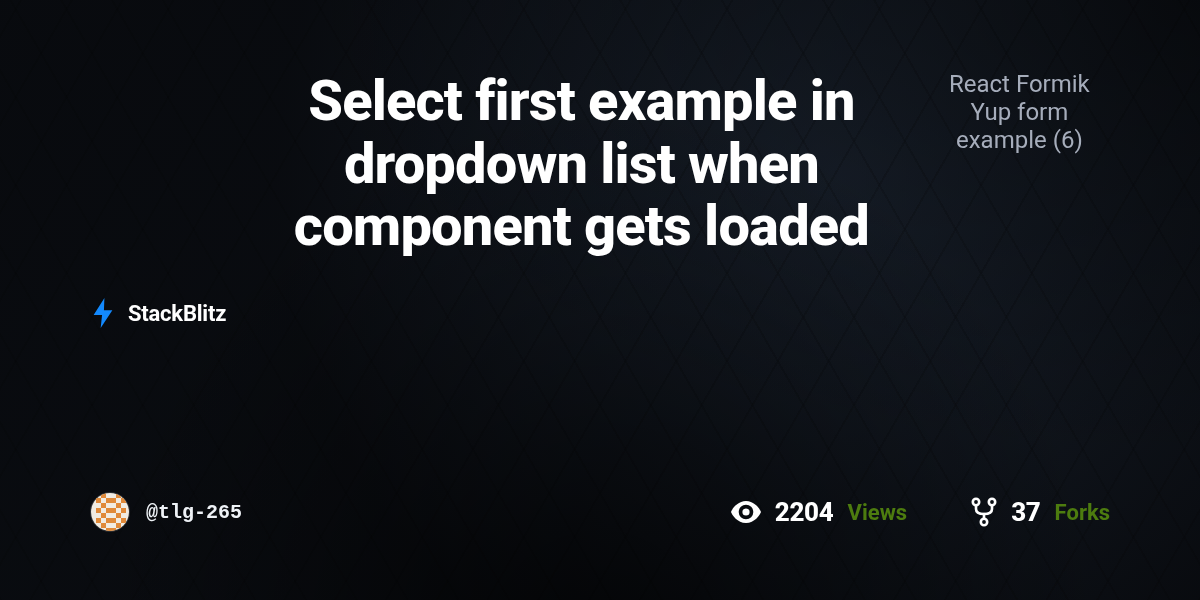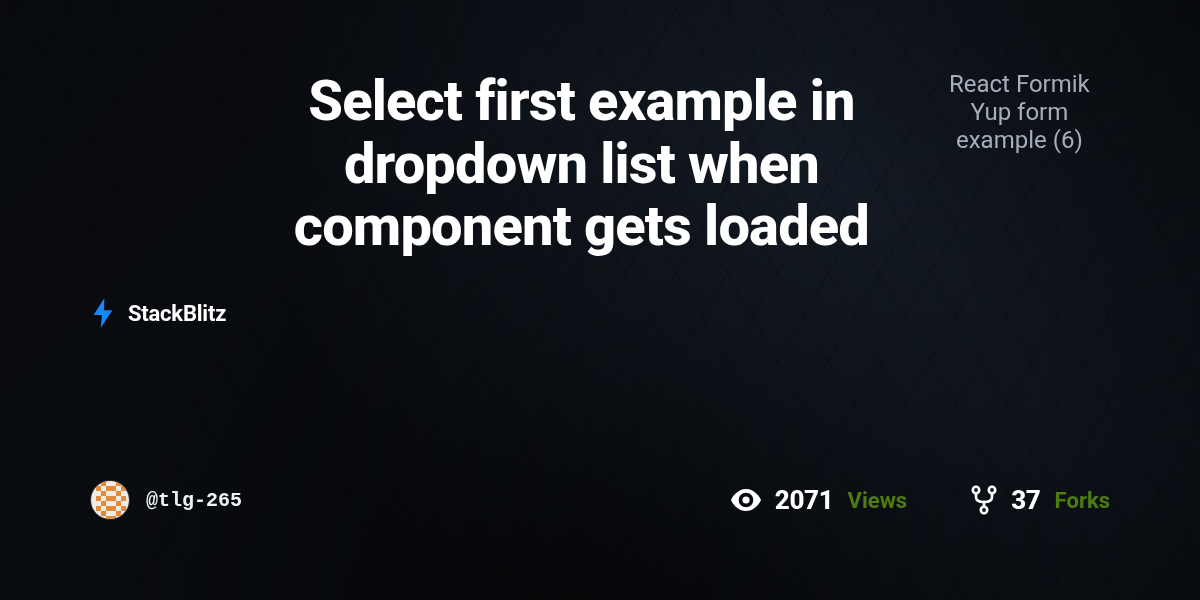--- a/index.html
+++ b/index.html
@@ -67,21 +67,21 @@
     }
 
     .subtitle {
       font-size: 24px;
       font-weight: 400;
       color: #a6adbb;
     }
 
     .footer {
       position: absolute;
-      left: 90px; right: 90px; bottom: 80px;
+      left: 90px; right: 90px; bottom: 68px;
       display: flex;
       align-items: center;
       justify-content: space-between;
     }
 
     .author {
       display: flex;
       align-items: center;
       gap: 16px;
     }
@@ -171,21 +171,21 @@
     </div>
 
     <div class="stats">
       <div class="stat">
         <span>
           <svg width="30" height="22" viewBox="0 0 30 22" fill="none">
             <path d="M15 0C6.5 0 1 8 0 11c1 3 6.5 11 15 11s14-8 15-11C29 8 23.5 0 15 0Zm0 18.3A7.3 7.3 0 1 1 15 3.7a7.3 7.3 0 0 1 0 14.6Z" fill="#ffffff"></path>
             <circle cx="15" cy="11" r="3.6" fill="#ffffff"></circle>
           </svg>
         </span>
-        <span class="stat-value">2071</span>
+        <span class="stat-value">2204</span>
         <span class="stat-label">Views</span>
       </div>
 
       <div class="stat">
         <span>
           <svg width="26" height="30" viewBox="0 0 26 30" fill="none" stroke="#ffffff" stroke-width="2.6" stroke-linecap="round" stroke-linejoin="round">
             <circle cx="5" cy="5" r="3.2" fill="none"></circle>
             <circle cx="21" cy="5" r="3.2" fill="none"></circle>
             <circle cx="13" cy="25" r="3.2" fill="none"></circle>
             <path d="M5 8.2 V12 C5 16 9 17 13 17 C17 17 21 16 21 12 V8.2"></path>

